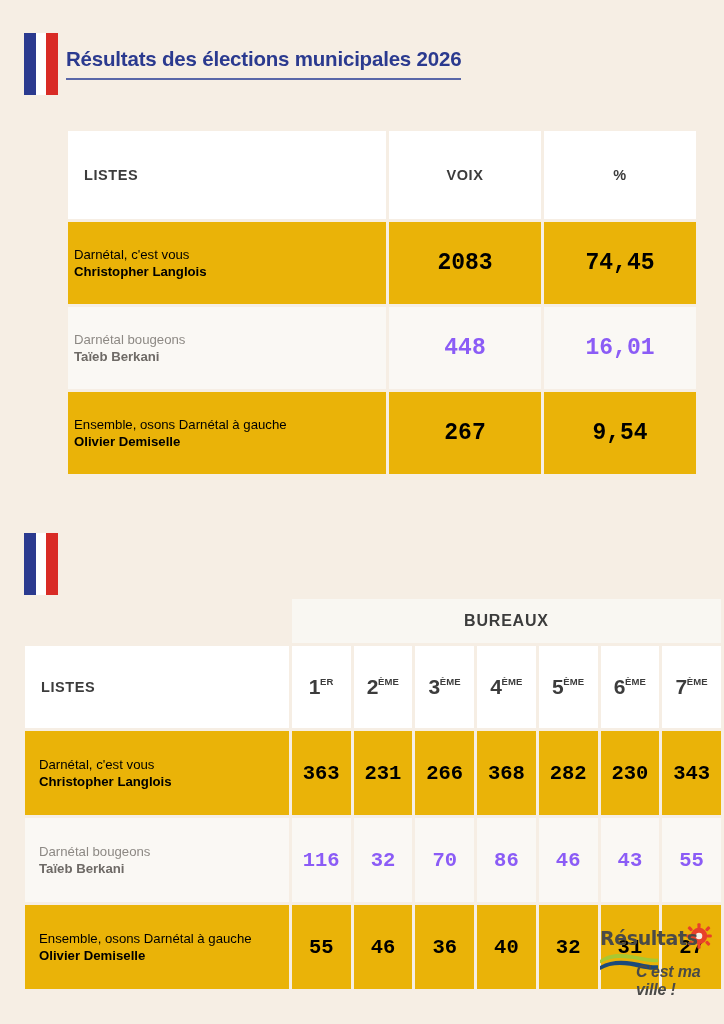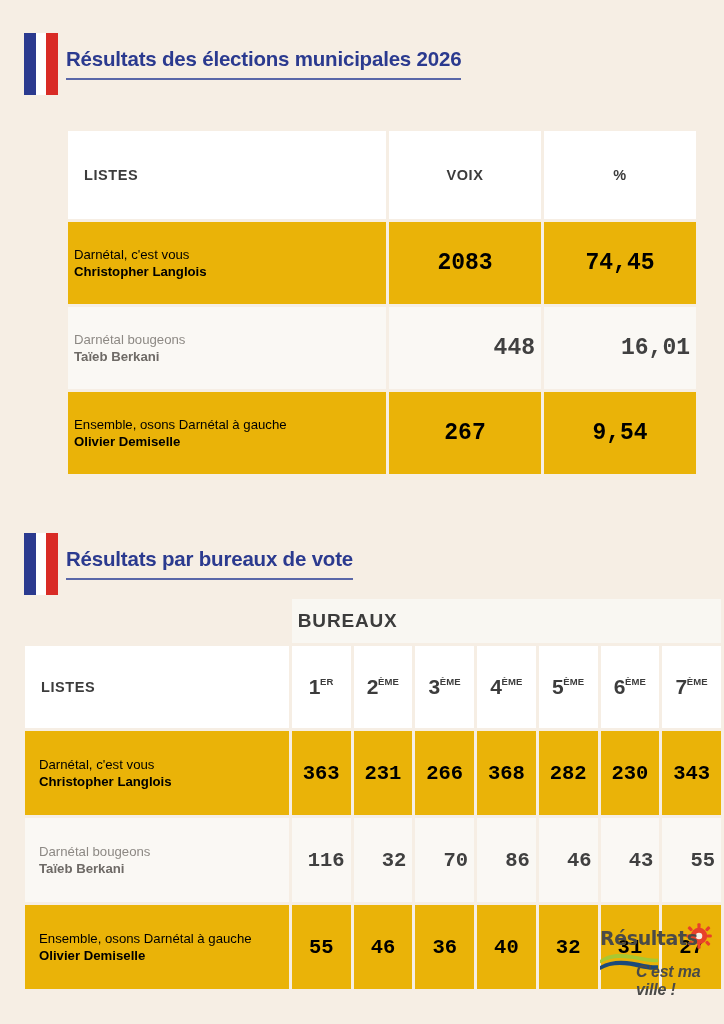--- a/index.html
+++ b/index.html
@@ -91,21 +91,21 @@
   }
 
   
   .row-dark td        { background: #eab308; }
   .row-dark .namecell,
   .row-dark .numcell  { color: #000000; }
 
   .row-light td        { background: #faf8f4; }
   .row-light .namecell .name-line1 { color: #8d8984; }
   .row-light .namecell .name-line2 { color: #6e6a66; }
-  .row-light .numcell  { color: #404040; text-align: right; }
+  .row-light .numcell  { color: #8b5cf6; }
 
   
   #table1 { left: 65px; top: 128px; }
   #table1 .c-name { width: 296px; }
   #table1 .c-voix { width: 140px; }
   #table1 .c-pct  { width: 140px; }
   #table1 .r-head td { height: 76px; }
   #table1 .r-data td { height: 70px; }
   #table1 .numcell { font-size: 23px; }
 
@@ -114,23 +114,24 @@
   #table2 .c-name { width: 298px; }
   #table2 .c-b    { width: 50px; }
   #table2 .r-bureaux td { height: 32px; }
   #table2 .r-head td    { height: 70px; }
   #table2 .r-data td    { height: 72px; }
   #table2 .namecell { font-size: 13.2px; padding-left: 14px; }
   #table2 .numcell  { font-size: 20.5px; }
   #table2 .bureaux-span {
     background: #f9f7f2;
     color: #3c3c3c;
-    font-size: 19px;
+    font-size: 16px;
     font-weight: bold;
     letter-spacing: 0.8px;
+    text-align: center;
   }
   #table2 .spacer-cell { background: transparent; }
   .ord {
     font-size: 21px;
     font-weight: bold;
     color: #3c3c3c;
     letter-spacing: -0.5px;
   }
   .ord sup {
     font-size: 9.5px;
@@ -223,21 +224,20 @@
 </tbody>
   </table>
 
 <div class="section-title" id="title2" style="left:24px; top:533px;">
   <div class="flag">
     <div class="fb"></div>
       <div class="fw"></div>
       <div class="fr"></div>
   </div>
   <div class="title-wrap">
-    <div class="title-text">Résultats par bureaux de vote</div>
     <div class="title-rule"></div>
   </div>
 </div>
 
 <table class="tbl" id="table2">
   <tbody>
       <tr class="r-bureaux">
     <td class="spacer-cell c-name"></td>
     <td class="bureaux-span" colspan="7">BUREAUX</td>
   </tr>

